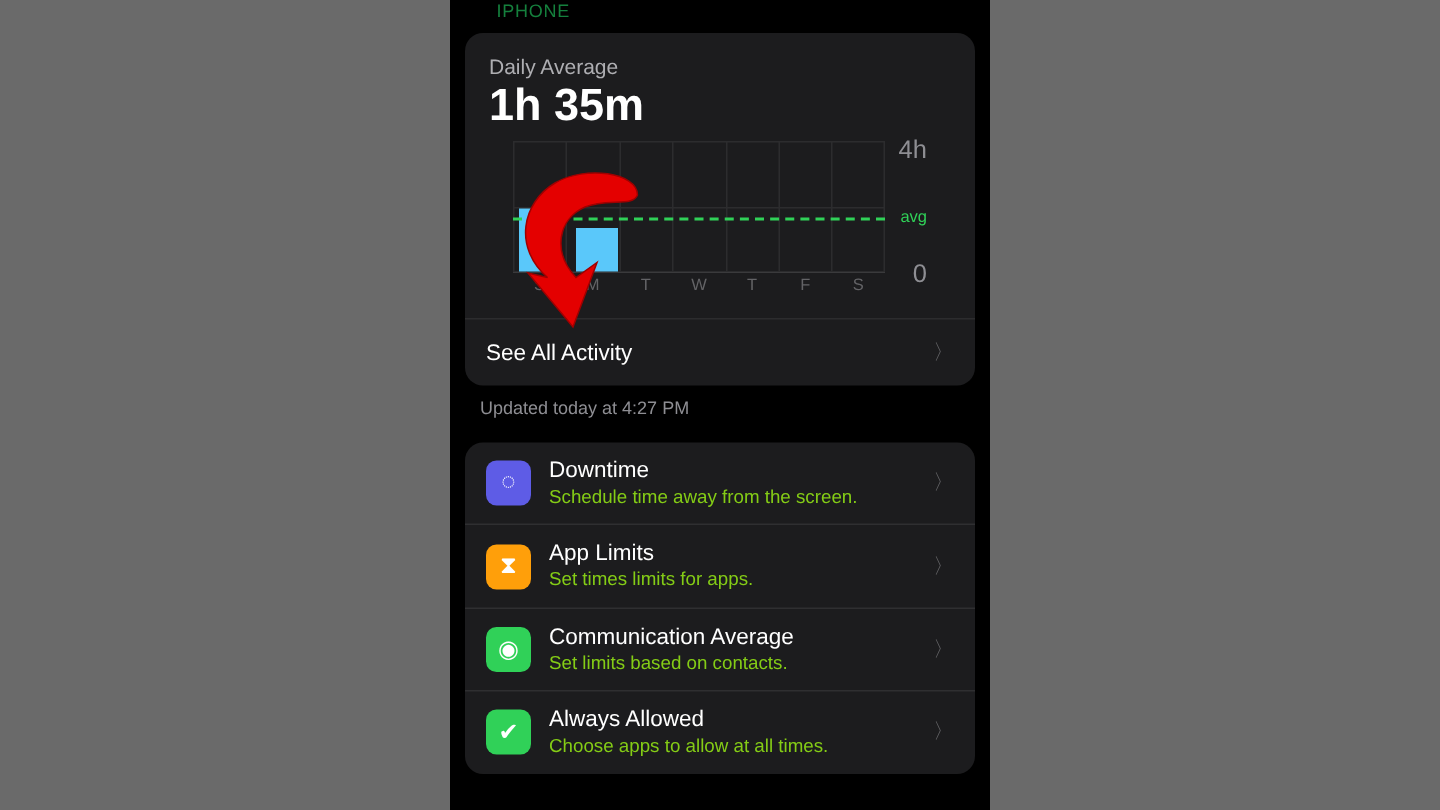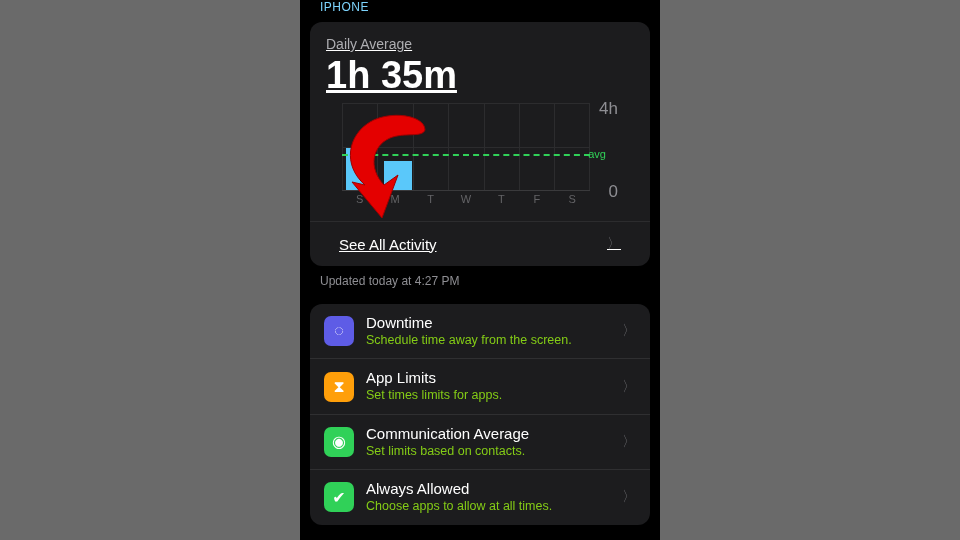--- a/index.html
+++ b/index.html
@@ -24,41 +24,41 @@
     position: absolute;
     left: 300px;
     top: 0;
     width: 360px;
     height: 540px;
     background: #000;
     color: #fff;
     overflow: hidden;
   }
   .section-header {
-    color: #7dd3fc;
+    color: #15803d;
     font-size: 12px;
     letter-spacing: 0.5px;
     padding: 0 15px 8px 20px;
+    margin-left: 11px;
   }
   .card {
     background: #1c1c1e;
     border-radius: 12px;
     margin: 0 10px;
-    text-decoration: underline;
   }
   .card-top {
     padding: 14px 16px 10px 16px;
   }
   .da-label {
     color: #aeaeb2;
     font-size: 14px;
   }
   .da-value {
     color: #fff;
-    font-size: 38px;
+    font-size: 30px;
     font-weight: 600;
     margin-top: 2px;
   }
   .chart {
     position: relative;
     height: 108px;
     margin: 6px 16px 0 16px;
   }
   .chart-grid {
     position: absolute;
@@ -83,21 +83,21 @@
     border-top: 2px dashed #30d158;
   }
   .ylab {
     position: absolute;
     right: 0;
     font-size: 17px;
     color: #8e8e93;
   }
   .avg-lab {
     position: absolute;
-    right: 12px;
+    right: 0;
     font-size: 11px;
     color: #30d158;
   }
   .xaxis {
     position: absolute;
     left: 0; right: 28px; bottom: 0;
     height: 18px;
     display: flex;
   }
   .xaxis span {
@@ -107,21 +107,21 @@
     color: #636366;
   }
   .bar {
     position: absolute;
     width: 28px;
     background: #5ac8fa;
   }
   .row {
     display: flex;
     align-items: center;
-    padding: 13px 29px;
+    padding: 13px 14px;
     border-top: 1px solid #2c2c2e;
   }
   .row:first-child { border-top: none; }
   .row-title {
     color: #fff;
     font-size: 15px;
   }
   .chevron {
     margin-left: auto;
     color: #636366;

